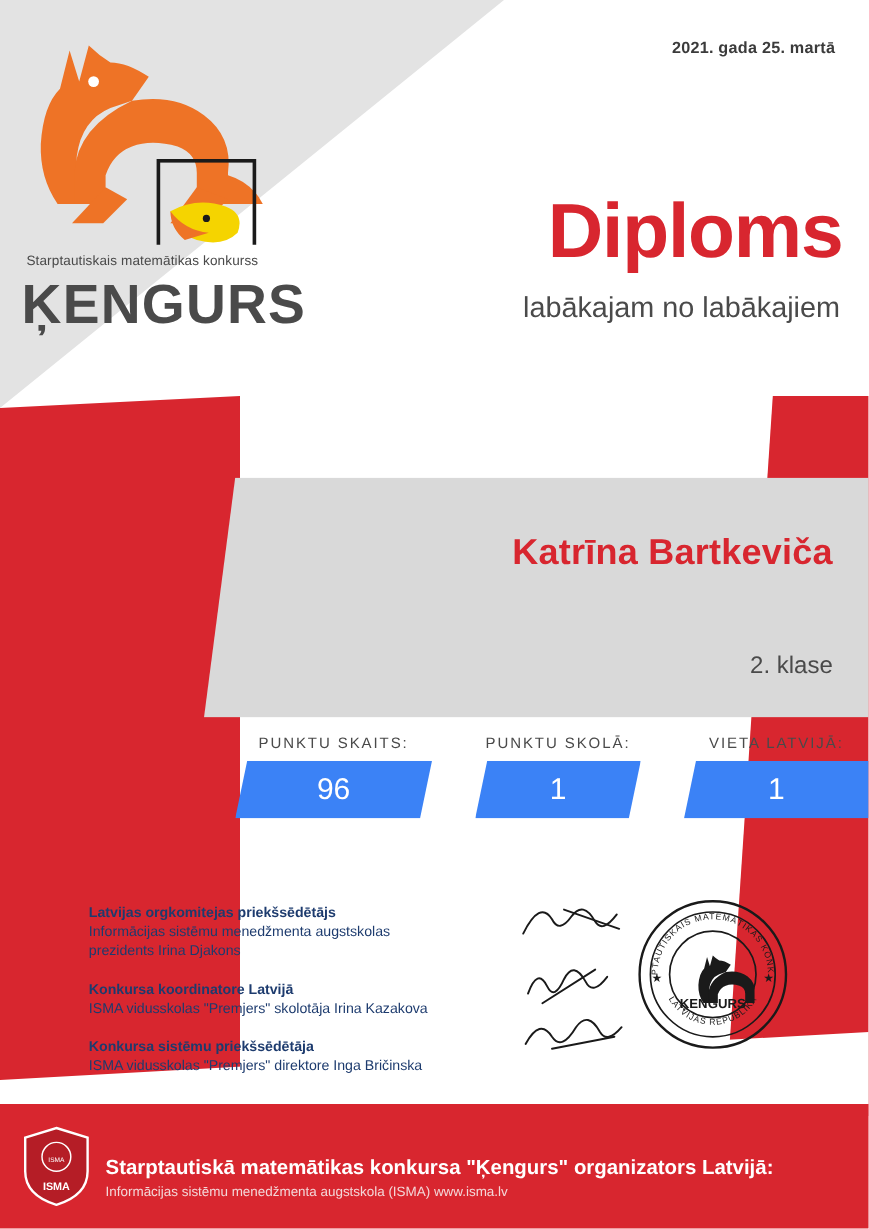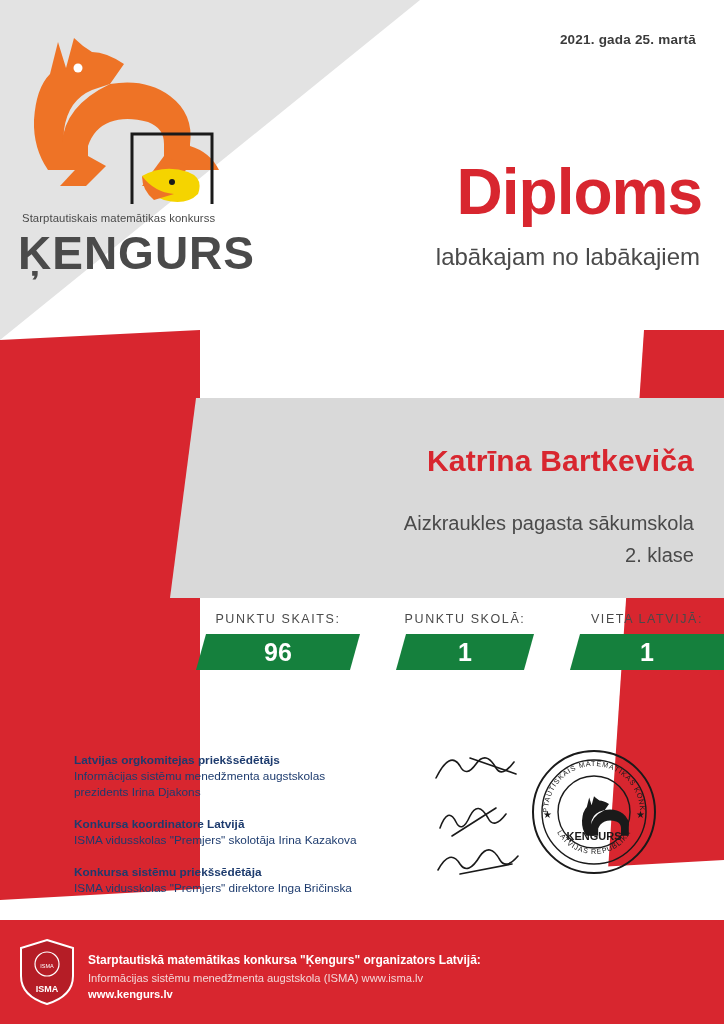--- a/index.html
+++ b/index.html
@@ -95,24 +95,24 @@
 
   
   .scores { position: absolute; left: 0; top: 612px; width: 724px; height: 80px; padding-left: 48px; }
   .score-col { position: absolute; top: 0; height: 80px; }
   .score-label {
     position: absolute; top: 0; width: 100%;
     text-align: center; font-size: 12.5px; letter-spacing: 1.6px;
     color: #4a4a4a; font-weight: normal;
   }
   .score-chip {
-    position: absolute; top: 22px; height: 36px; width: 100%;
-    background: #15803d;
+    position: absolute; top: 22px; height: 48px; width: 100%;
+    background: #3b82f6;
     clip-path: polygon(10px 0, 100% 0, calc(100% - 10px) 100%, 0 100%);
-    color: #ffffff; font-size: 25px; font-weight: bold;
+    color: #ffffff; font-size: 25px; font-weight: normal;
     display: flex; align-items: center; justify-content: center;
   }
   #col-punkti { left: 196px; width: 164px; }
   #col-skola  { left: 396px; width: 138px; }
   #col-latvija{ left: 570px; width: 154px; }
   #col-latvija .score-chip { clip-path: polygon(10px 0, 100% 0, 100% 100%, 0 100%); }
 
   
   .signatories { position: absolute; left: 74px; top: 737px; width: 380px; }
   .sig-block { margin-bottom: 13px; margin-top: 16px; }
@@ -125,21 +125,21 @@
 
   
   .signatures { position: absolute; left: 430px; top: 744px; width: 110px; height: 140px; }
 
   
   .stamp { position: absolute; left: 530px; top: 748px; width: 128px; height: 128px; }
 
   
   .footer-seal { position: absolute; left: 18px; bottom: 18px; width: 58px; height: 68px; }
   .footer-text { position: absolute; left: 88px; bottom: 22px; width: 560px; }
-  .footer-line1 { font-size: 12px; font-weight: bold; color: #ffffff; line-height: 1.45; }
+  .footer-line1 { font-size: 17px; font-weight: bold; color: #ffffff; line-height: 1.45; }
   .footer-line2 { font-size: 11.2px; color: #f3d7d8; line-height: 1.45; }
   .footer-line3 { font-size: 11.2px; font-weight: bold; color: #ffffff; line-height: 1.45; }
 </style>
 </head>
 <body>
 
 <div id="page">
 
   <div class="bg-grey-topleft"></div>
   <div class="bg-red-left"></div>
@@ -164,21 +164,20 @@
       <circle cx="158" cy="158" r="3" fill="#1a1a1a"></circle>
     </svg>
     <div class="logo-sub">Starptautiskais matemātikas konkurss</div>
     <div class="logo-title">ĶENGURS</div>
   </div>
 
   <div class="diploma-title">Diploms</div>
   <div class="diploma-sub">labākajam no labākajiem</div>
 
   <div class="recipient-name">Katrīna Bartkeviča</div>
-  <div class="recipient-school">Aizkraukles pagasta sākumskola</div>
   <div class="recipient-class">2. klase</div>
 
   <div class="scores">
     <div class="score-col" id="col-punkti">
       <div class="score-label">PUNKTU SKAITS:</div>
       <div class="score-chip">96</div>
     </div>
     <div class="score-col" id="col-skola">
       <div class="score-label">PUNKTU SKOLĀ:</div>
       <div class="score-chip">1</div>
@@ -241,16 +240,15 @@
 
   <svg class="footer-seal" viewBox="0 0 58 68">
     <path d="M29 2 L55 10 L55 38 Q55 58 29 66 Q3 58 3 38 L3 10 Z" fill="#b51d26" stroke="#ffffff" stroke-width="2"></path>
     <circle cx="29" cy="26" r="12" fill="none" stroke="#ffffff" stroke-width="1.2"></circle>
     <text x="29" y="30" text-anchor="middle" font-size="5.5" fill="#ffffff" font-family="Liberation Sans, sans-serif">ISMA</text>
     <text x="29" y="54" text-anchor="middle" font-size="9" font-weight="bold" fill="#ffffff" font-family="Liberation Sans, sans-serif">ISMA</text>
   </svg>
   <div class="footer-text">
     <div class="footer-line1">Starptautiskā matemātikas konkursa "Ķengurs" organizators Latvijā:</div>
     <div class="footer-line2">Informācijas sistēmu menedžmenta augstskola (ISMA) www.isma.lv</div>
-    <div class="footer-line3">www.kengurs.lv</div>
   </div>
 
 </div>
 
 </body></html>

